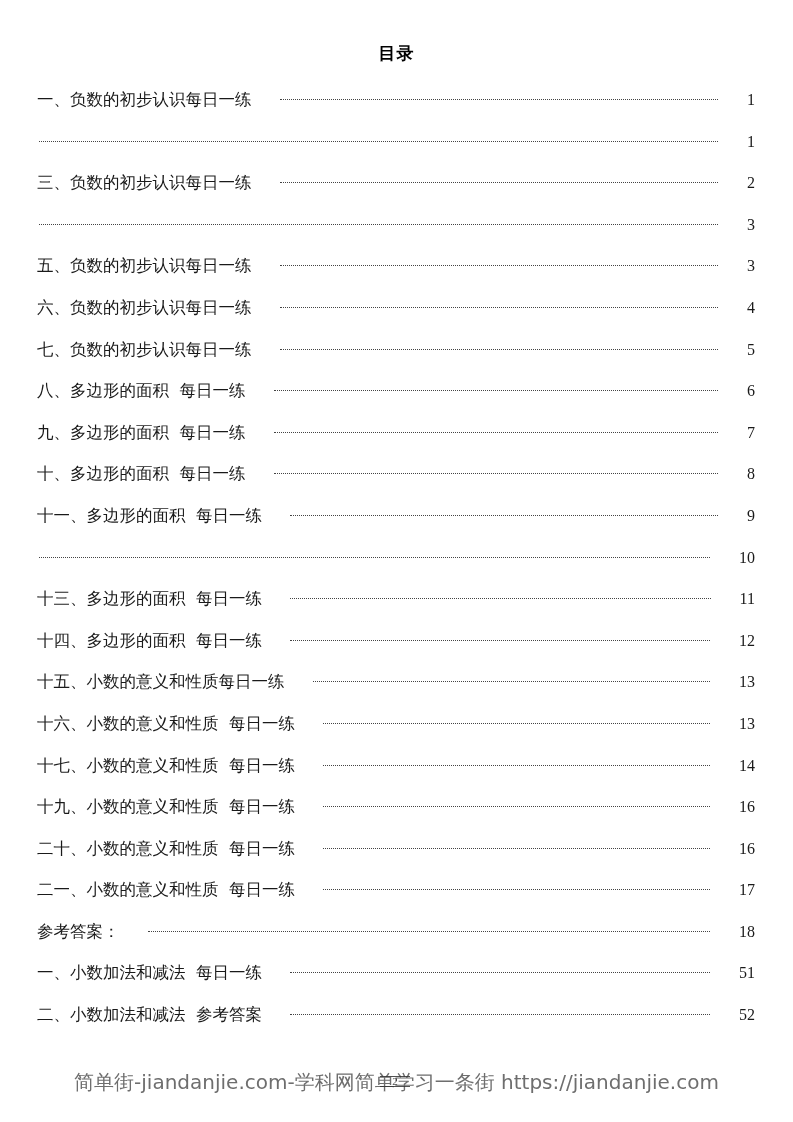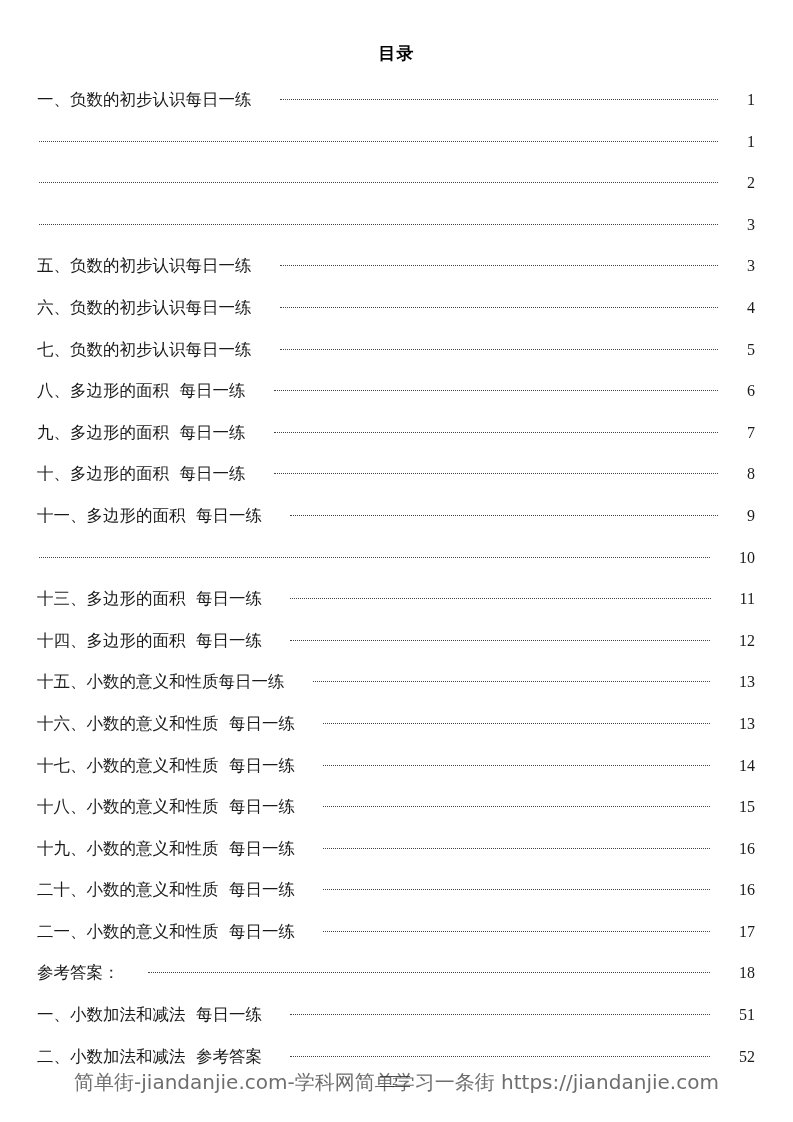--- a/index.html
+++ b/index.html
@@ -105,20 +105,21 @@
       <div class="toc-row">
         <span class="toc-label">一、负数的初步认识每日一练</span>
         <span class="toc-dots"></span>
         <span class="toc-page">1</span>
       </div>
       <div class="toc-row">
         <span class="toc-dots"></span>
         <span class="toc-page">1</span>
       </div>
       <div class="toc-row">
+        <span class="toc-label">三、负数的初步认识每日一练</span>
         <span class="toc-dots"></span>
         <span class="toc-page">2</span>
       </div>
       <div class="toc-row">
         <span class="toc-dots"></span>
         <span class="toc-page">3</span>
       </div>
       <div class="toc-row">
         <span class="toc-label">五、负数的初步认识每日一练</span>
         <span class="toc-dots"></span>
@@ -175,25 +176,20 @@
       </div>
       <div class="toc-row">
         <span class="toc-label">十六、小数的意义和性质  每日一练</span>
         <span class="toc-dots"></span>
         <span class="toc-page">13</span>
       </div>
       <div class="toc-row">
         <span class="toc-label">十七、小数的意义和性质  每日一练</span>
         <span class="toc-dots"></span>
         <span class="toc-page">14</span>
-      </div>
-      <div class="toc-row">
-        <span class="toc-label">十八、小数的意义和性质  每日一练</span>
-        <span class="toc-dots"></span>
-        <span class="toc-page">15</span>
       </div>
       <div class="toc-row">
         <span class="toc-label">十九、小数的意义和性质  每日一练</span>
         <span class="toc-dots"></span>
         <span class="toc-page">16</span>
       </div>
       <div class="toc-row">
         <span class="toc-label">二十、小数的意义和性质  每日一练</span>
         <span class="toc-dots"></span>
         <span class="toc-page">16</span>

